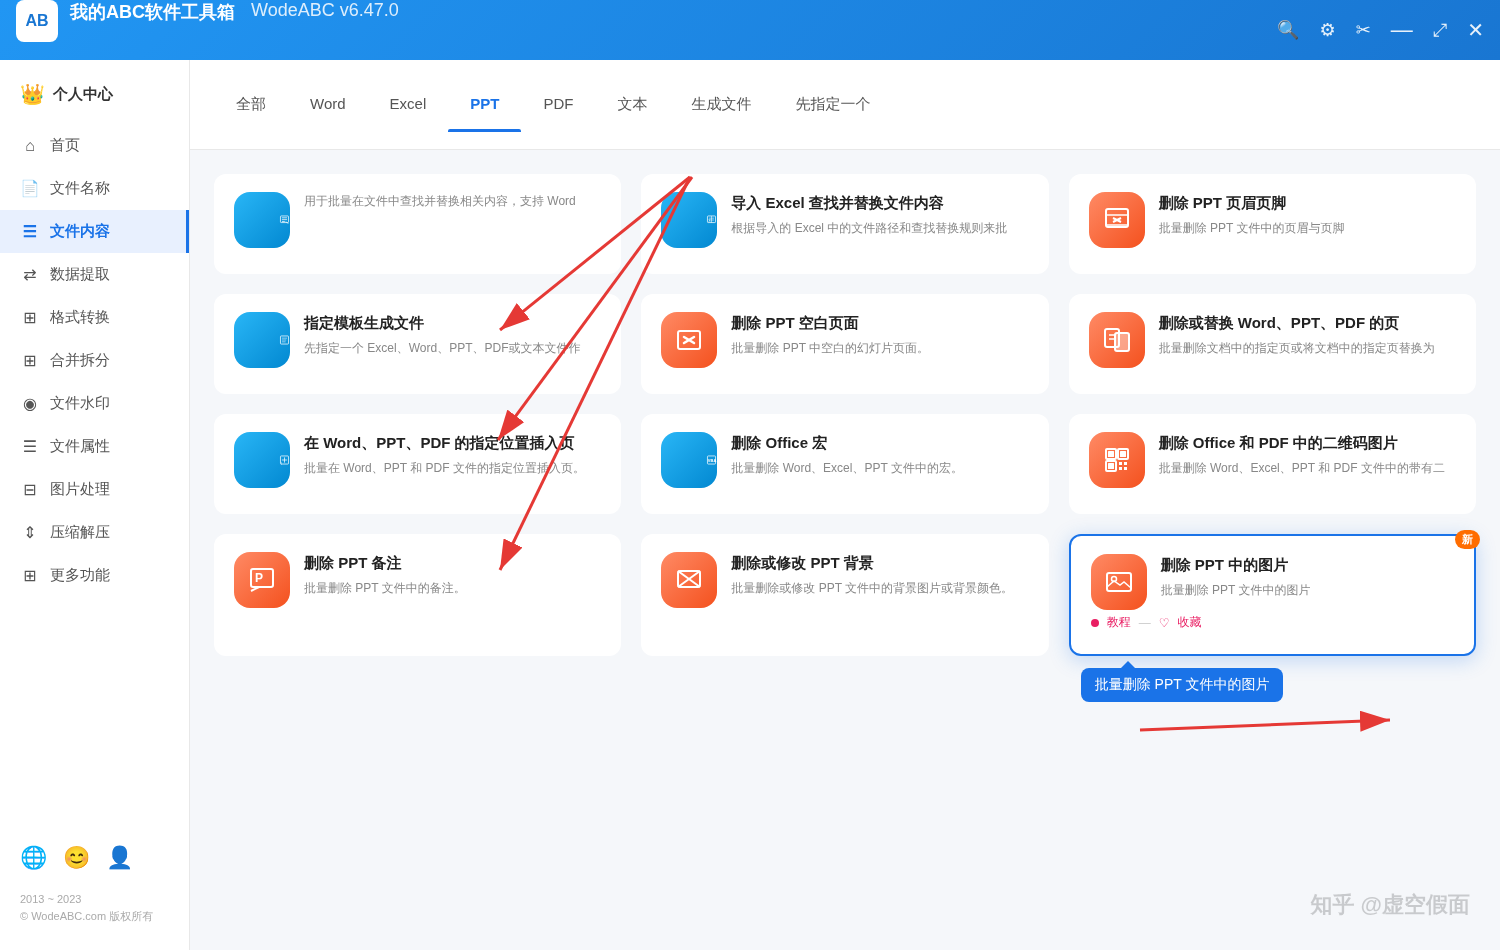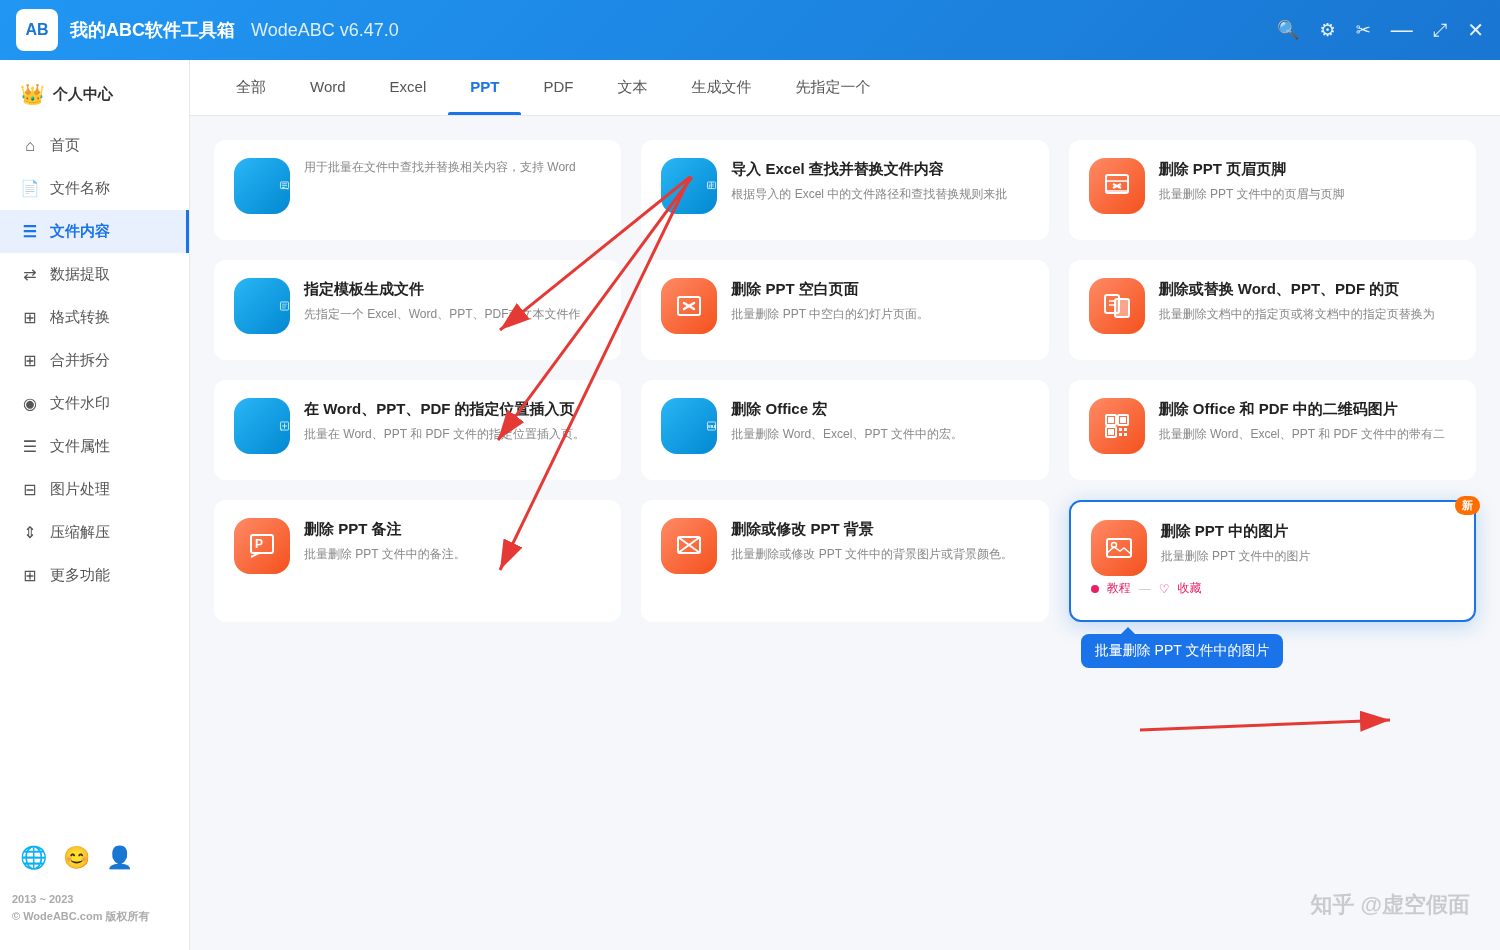--- a/index.html
+++ b/index.html
@@ -3,21 +3,20 @@
   <meta charset="utf-8">
   <style>
     * { box-sizing: border-box; margin: 0; padding: 0; }
     body { font-family: 'Microsoft YaHei', 'PingFang SC', sans-serif; background: #f0f4f8; width: 1500px; height: 950px; overflow: hidden; }
 
     
     .titlebar {
       background: linear-gradient(135deg, #2196F3, #1976D2);
       height: 60px;
       display: flex;
-      align-items: center;
       padding: 0 16px;
       color: white;
       gap: 12px;
     }
     .titlebar-logo {
       width: 42px; height: 42px;
       background: white;
       border-radius: 8px;
       display: flex; align-items: center; justify-content: center;
       font-weight: bold; color: #1976D2; font-size: 16px;
@@ -67,40 +66,39 @@
     .sidebar-item-icon { font-size: 16px; width: 20px; text-align: center; }
 
     .sidebar-bottom {
       margin-top: auto;
       padding: 12px 20px;
       display: flex; gap: 16px; align-items: center;
     }
     .sidebar-bottom-icon { font-size: 22px; cursor: pointer; color: #555; }
 
     .sidebar-copyright {
-      padding: 8px 12px 12px;
+      padding: 8px 20px 12px;
       font-size: 11px;
       color: #aaa;
       line-height: 1.6;
-      font-weight: bold;
     }
 
     
     .content-area {
       flex: 1;
       background: #f5f7fa;
       display: flex;
       flex-direction: column;
       overflow: hidden;
     }
 
     
     .tabs-bar {
       background: white;
-      padding: 0 24px;
+      padding: 17px 24px;
       display: flex;
       gap: 0;
       border-bottom: 1px solid #e8e8e8;
     }
     .tab-item {
       padding: 18px 22px;
       cursor: pointer;
       font-size: 15px;
       color: #555;
       position: relative;

